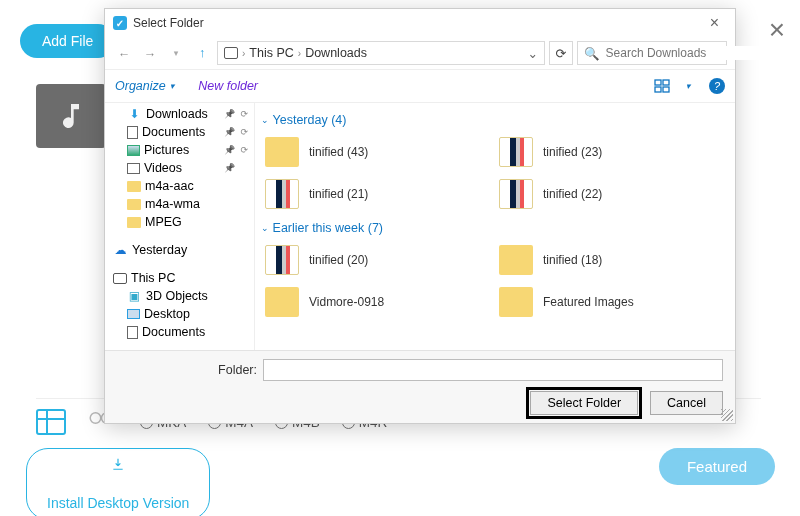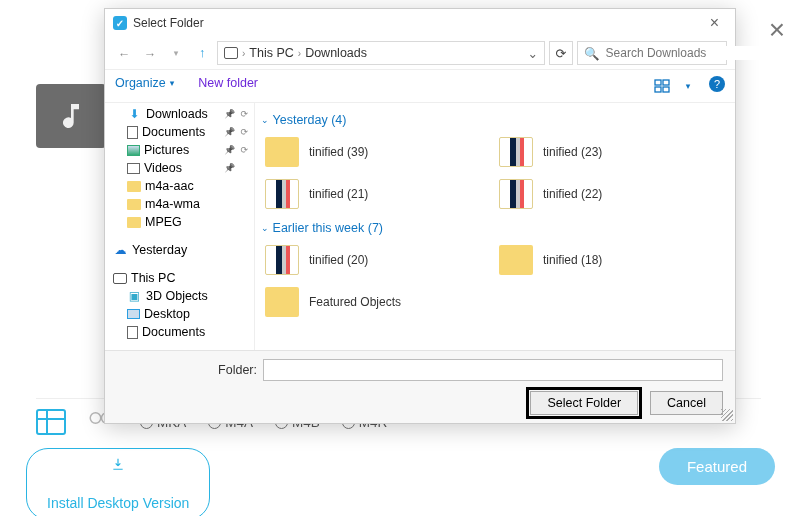--- a/index.html
+++ b/index.html
@@ -35,21 +35,21 @@
 .nav-btn { width: 22px; height: 22px; display: flex; align-items: center; justify-content: center; color: #888; cursor: pointer; }
 .nav-btn.on { color: #29a0e0; }
 .crumb { flex: 1; border: 1px solid #d9d9d9; height: 24px; display: flex; align-items: center; padding: 0 6px; gap: 4px; color: #333; }
 .crumb .pc-icon { width: 14px; height: 12px; border: 1px solid #5a5a5a; border-radius: 2px; display: inline-block; position: relative; }
 .crumb .sep { color: #888; font-size: 10px; }
 .crumb .dd { margin-left: auto; color: #666; }
 .refresh { width: 24px; height: 24px; border: 1px solid #d9d9d9; display: flex; align-items: center; justify-content: center; color: #444; font-size: 13px; cursor: pointer; }
 .search { width: 150px; height: 24px; border: 1px solid #d9d9d9; display: flex; align-items: center; padding: 0 6px; gap: 6px; color: #888; }
 .search input { flex: 1; border: none; outline: none; font-size: 12px; color: #333; }
 
-.toolbar { display: flex; align-items: flex-start; padding: 6px 10px; font-size: 12.5px; border-top: 1px solid #eee; border-bottom: 1px solid #eee; }
+.toolbar { display: flex; align-items: center; padding: 6px 10px; font-size: 12.5px; border-top: 1px solid #eee; border-bottom: 1px solid #eee; font-style: italic; }
 .org { color: #1076c2; display: flex; align-items: center; gap: 4px; cursor: pointer; }
 .newf { color: #6d28d9; margin-left: 24px; cursor: pointer; }
 .tb-sp { flex: 1; }
 .view-btn { width: 22px; height: 20px; display: flex; align-items: center; justify-content: center; color: #1076c2; cursor: pointer; margin-left: 4px; }
 .help-btn { width: 16px; height: 16px; border-radius: 50%; background: #1076c2; color: #fff; font-size: 11px; display: flex; align-items: center; justify-content: center; margin-left: 10px; cursor: pointer; }
 
 .body { flex: 1; display: flex; overflow: hidden; position: relative; }
 .tree { width: 150px; border-right: 1px solid #eee; font-size: 12.5px; overflow-y: auto; padding: 2px 0; }
 .tree::-webkit-scrollbar { width: 12px; }
 .tree::-webkit-scrollbar-thumb { background: #c9c9c9; }
@@ -90,20 +90,21 @@
 .finput { flex: 1; height: 22px; border: 1px solid #bdbdbd; background: #fff; padding: 0 4px; font-size: 12px; }
 .btns { display: flex; gap: 12px; justify-content: flex-end; }
 .btn { border: 1px solid #a8a8a8; background: #eee; padding: 4px 16px; font-size: 12.5px; cursor: pointer; }
 .btn.primary { outline: 3px solid #000; outline-offset: 1px; }
 .resize { position: absolute; right: 2px; bottom: 2px; width: 12px; height: 12px; background: repeating-linear-gradient(135deg, #aaa 0 1px, transparent 1px 3px); }
 </style>
 </head>
 <body>
 
 <div class="app-bg">
+  <div class="app-add">Add File</div>
   <div class="app-close">×</div>
   <div class="music-box">
     <svg width="32" height="32" viewBox="0 0 24 24" fill="#fff">
         <path d="M12 3v10.55A4 4 0 1 0 14 17V7h4V3h-6z"></path>
       </svg>
   </div>
 
   <div class="strip">
     <div class="strip-row">
       <div class="vid-icon"></div>
@@ -244,21 +245,21 @@
     </div>
 
     <div class="list">
       <div class="group-hd">
           <span class="chev">⌄</span>
           <span>Yesterday (4)</span>
         </div>
       <div class="grid">
         <div class="item">
             <div class="thumb"></div>
-            <span>tinified (39)</span>
+            <span>tinified (43)</span>
           </div>
         <div class="item">
             <div class="thumb prev">
               <div class="stripe"></div>
             </div>
             <span>tinified (23)</span>
           </div>
         <div class="item">
             <div class="thumb prev">
               <div class="stripe"></div>
@@ -282,21 +283,25 @@
               <div class="stripe"></div>
             </div>
             <span>tinified (20)</span>
           </div>
         <div class="item">
             <div class="thumb"></div>
             <span>tinified (18)</span>
           </div>
         <div class="item">
             <div class="thumb"></div>
-            <span>Featured Objects</span>
+            <span>Vidmore-0918</span>
+          </div>
+        <div class="item">
+            <div class="thumb"></div>
+            <span>Featured Images</span>
           </div>
       </div>
     </div>
   </div>
 
   <div class="footer">
     <div class="frow">
       <div class="flabel">Folder:</div>
       <input class="finput" style="">
     </div>

